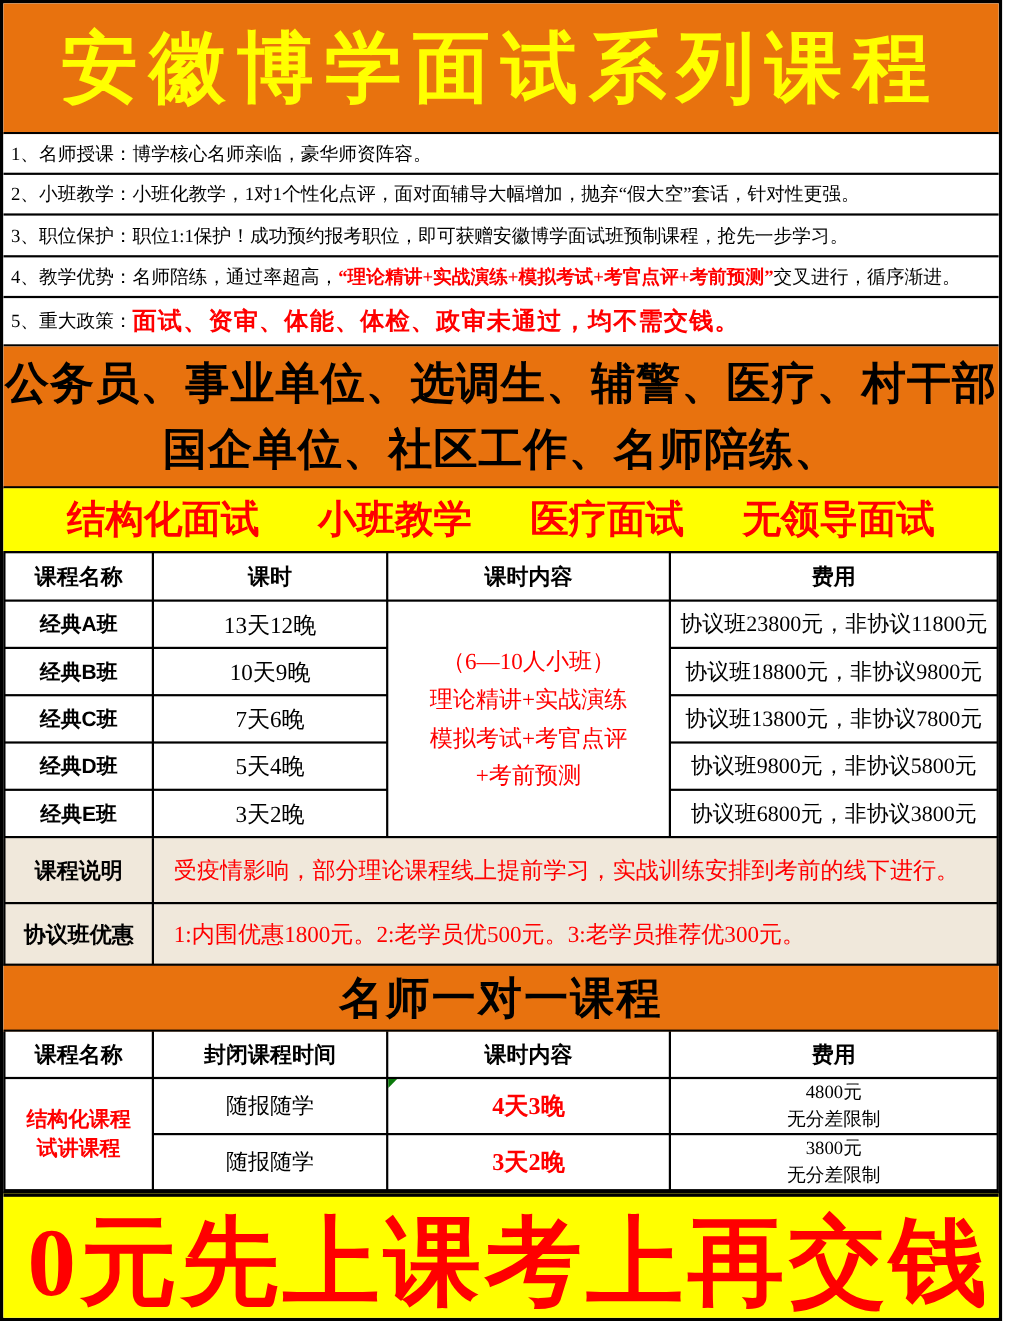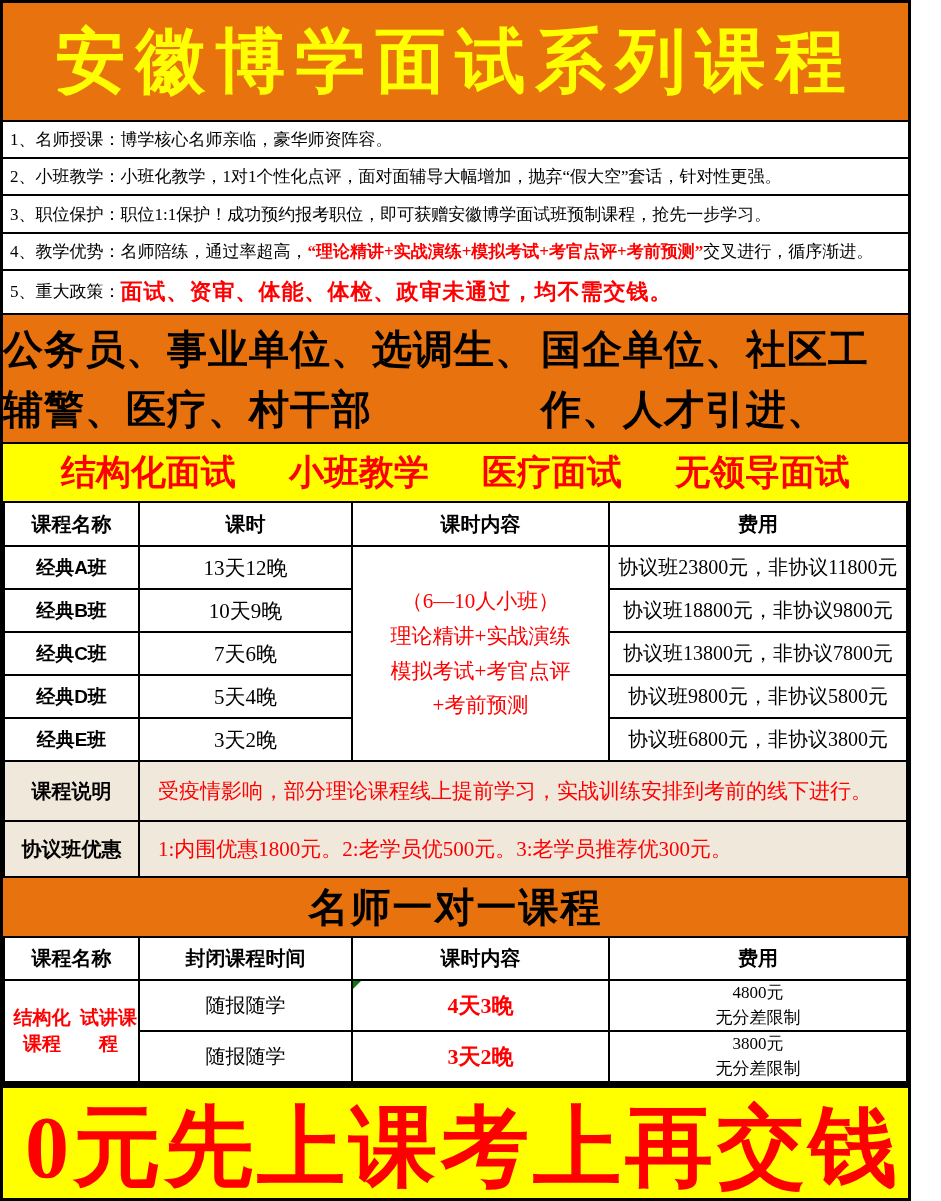--- a/index.html
+++ b/index.html
@@ -39,21 +39,21 @@
     white-space:nowrap;
   }
   .feature-row .red-seg { color:#FF0000; font-weight:bold; }
   .feature-row.policy .red-seg { font-size:22px; letter-spacing:1px; }
 
   
   .audience {
     flex:0 0 129px;
     background:#E8720E;
     border-bottom:2px solid #000;
-    display:flex; flex-direction:row; align-items:center; justify-content:center;
+    display:flex; flex-direction:column; align-items:center; justify-content:center;
     color:#000; font-weight:bold; font-size:40px; letter-spacing:1px;
     line-height:1.5;
     font-family:"Liberation Sans","DejaVu Sans",sans-serif;
   }
 
   
   .tracks {
     flex:0 0 57px;
     background:#FFFF00;
     display:flex; align-items:center; justify-content:space-between;
@@ -108,21 +108,21 @@
     border-bottom:2px solid #000;
     display:flex; align-items:center; justify-content:center;
     color:#000; font-weight:bold; font-size:40px; letter-spacing:2px;
     font-family:"Liberation Sans","DejaVu Sans",sans-serif;
   }
 
   
   .table2 { flex:0 0 147px; grid-template-rows:41px 49px 49px; border-top:none; }
   .merged-name {
     grid-column:1; grid-row:2/4;
-    flex-direction:row; justify-content:space-around;
+    flex-direction:column; justify-content:space-around;
     color:#FF0000; font-weight:bold; font-size:19px;
     font-family:"Liberation Sans","DejaVu Sans",sans-serif;
     padding:8px 0;
   }
   .time-cell { font-size:20px; }
   .content2 { color:#FF0000; font-weight:bold; font-size:22px; position:relative; }
   .corner-triangle {
     position:absolute; top:0; left:0;
     width:0; height:0;
     border-top:8px solid #0B7A0B;
@@ -173,21 +173,21 @@
     </div>
     <div class="feature-row policy">
       <span>5、重大政策：</span>
       <span class="red-seg">面试、资审、体能、体检、政审未通过，均不需交钱。</span>
       <span></span>
     </div>
   </div>
 
   <div class="audience">
     <div>公务员、事业单位、选调生、辅警、医疗、村干部</div>
-    <div>国企单位、社区工作、人才引进、</div>
+    <div>国企单位、社区工作、名师陪练、</div>
   </div>
 
   <div class="tracks">
     <span>结构化面试</span>
     <span>小班教学</span>
     <span>医疗面试</span>
     <span>无领导面试</span>
   </div>
 
   <div class="grid-table table1">

